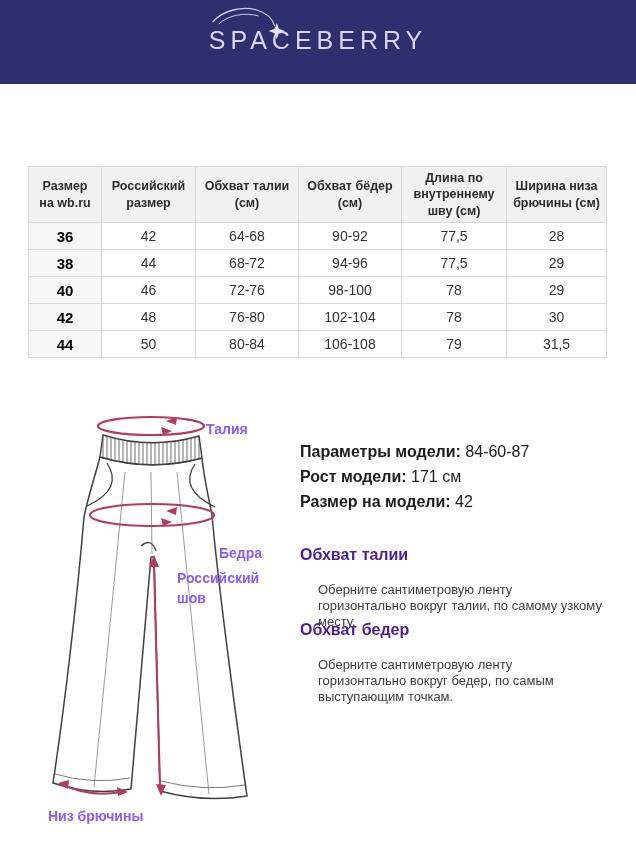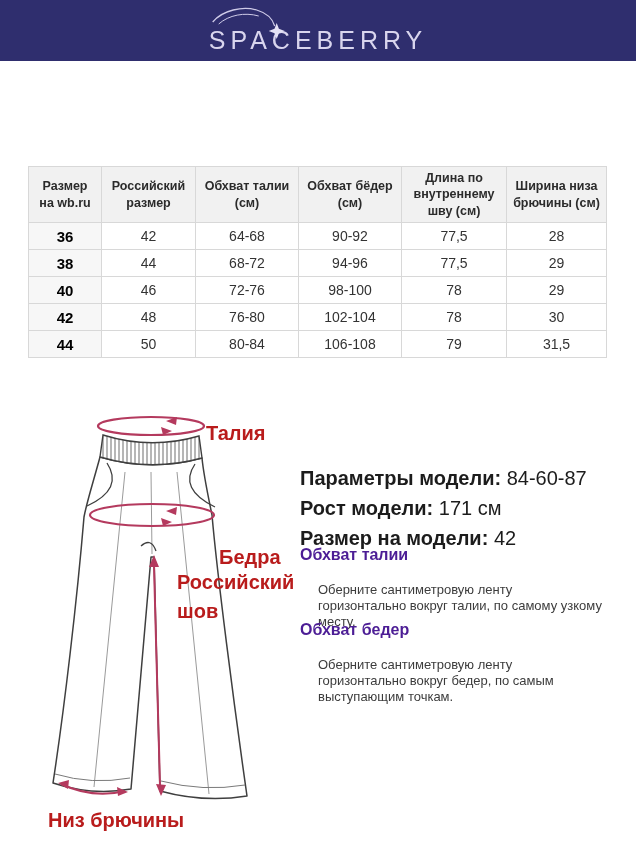--- a/index.html
+++ b/index.html
@@ -1,42 +1,42 @@
 <!DOCTYPE html>
 <html><head>
 <meta charset="utf-8">
 <style>
   * { box-sizing: border-box; }
   html,body { margin:0; padding:0; background:#ffffff; }
   body { font-family:"Liberation Sans", sans-serif; color:#2b2b2b; }
   .page { position:relative; width:636px; height:848px; background:#fff; overflow:hidden; }
 
   
-  .brand-header { position:absolute; top:0; left:0; width:636px; height:61px; background:#2f2e6e; }
+  .brand-header { position:absolute; top:0; left:0; width:636px; height:84px; background:#2f2e6e; }
   .logo-wrap { position:absolute; left:50%; top:26px; transform:translateX(-50%); display:inline-block; }
   .brand-logo { font-size:25px; letter-spacing:5px; color:#d9d5ee; font-weight:400; white-space:nowrap; }
   .comet { position:absolute; left:-4px; top:-21px; }
 
   
   .size-table { position:absolute; left:28px; top:166px; border-collapse:collapse; table-layout:fixed; width:578px;border-radius:25px; }
   .size-table th, .size-table td { border:1px solid #d8d8d8; text-align:center; vertical-align:middle; }
   .size-table th { background:#f1f1f1; font-size:12.5px; font-weight:700; color:#2b2b2b; height:56px; padding:3px 5px; line-height:1.3; }
   .size-table td { font-size:14px; color:#333; height:27px; padding:2px 4px; background:#fff; }
   .size-table td.rowhead { background:#f7f7f7; font-weight:700; font-size:15px; color:#000000; }
 
   
   .pants-svg { position:absolute; left:25px; top:405px; }
-  .dia-label { position:absolute; font-size:20px; font-weight:700; color:#b91c1c; line-height:1.45; }
+  .dia-label { position:absolute; font-size:14px; font-weight:700; color:#8b5cf6; line-height:1.45; }
   .lbl-waist { left:206px; top:419px; }
   .lbl-hips  { left:219px; top:498px;margin-top:45px; }
   .lbl-inseam{ left:177px; top:568px; width:106px; }
   .lbl-hem   { left:48px;  top:806px; }
 
   
-  .model-info { position:absolute; left:300px; top:467px; font-size:20px; color:#1c1c1c; }
+  .model-info { position:absolute; left:300px; top:443px; font-size:16px; color:#1c1c1c; }
   .model-line { margin-bottom:7px; }
   .model-line b { font-weight:700; }
   .m-block { position:absolute; left:300px; width:322px; }
   .m-block-0 { top:546px; }
   .m-block-1 { top:621px; }
   .m-block-2 { top:696px; }
   .m-title { font-size:16px; font-weight:700; color:#4c1d95; margin:0 0 8px 0; }
   .m-text { font-size:13px; line-height:1.22; color:#3c3c3c; margin:18px; }
 </style>
 </head>

